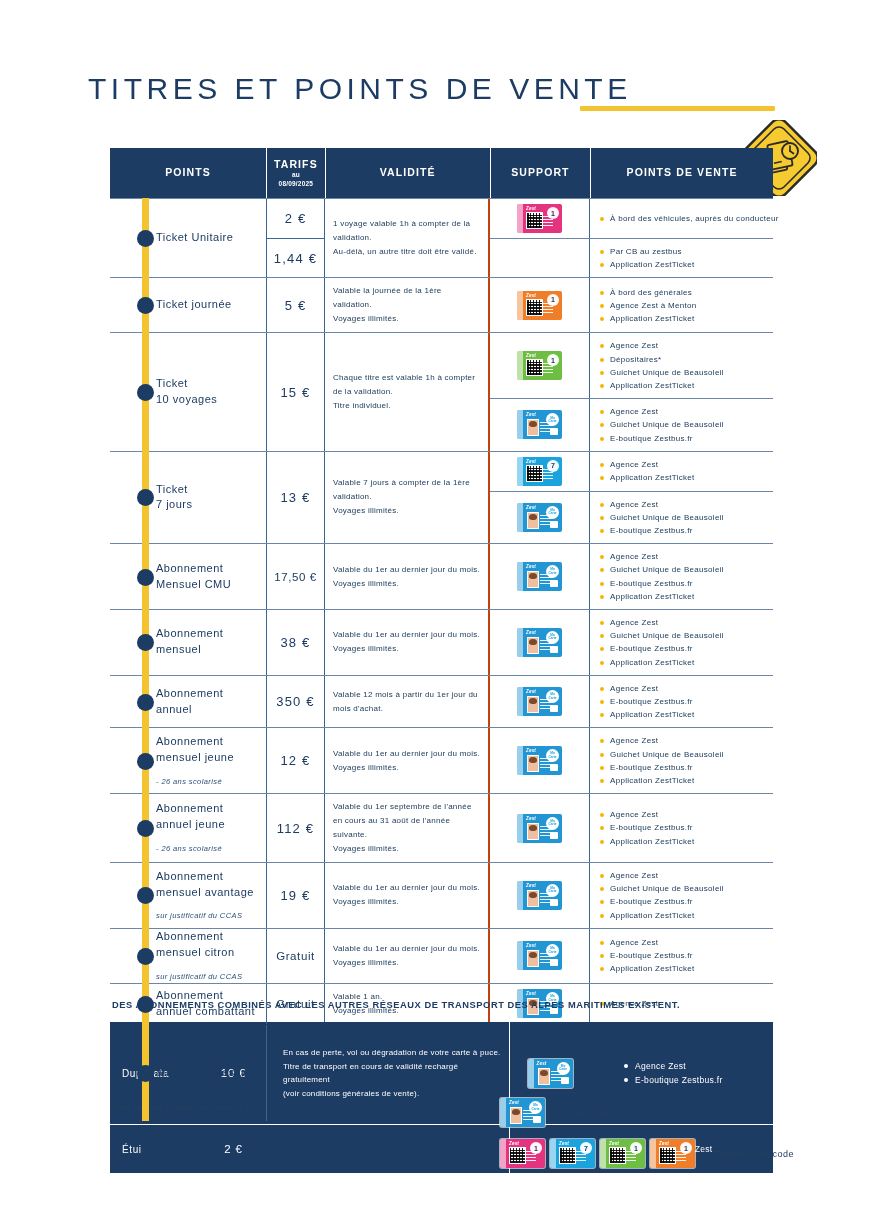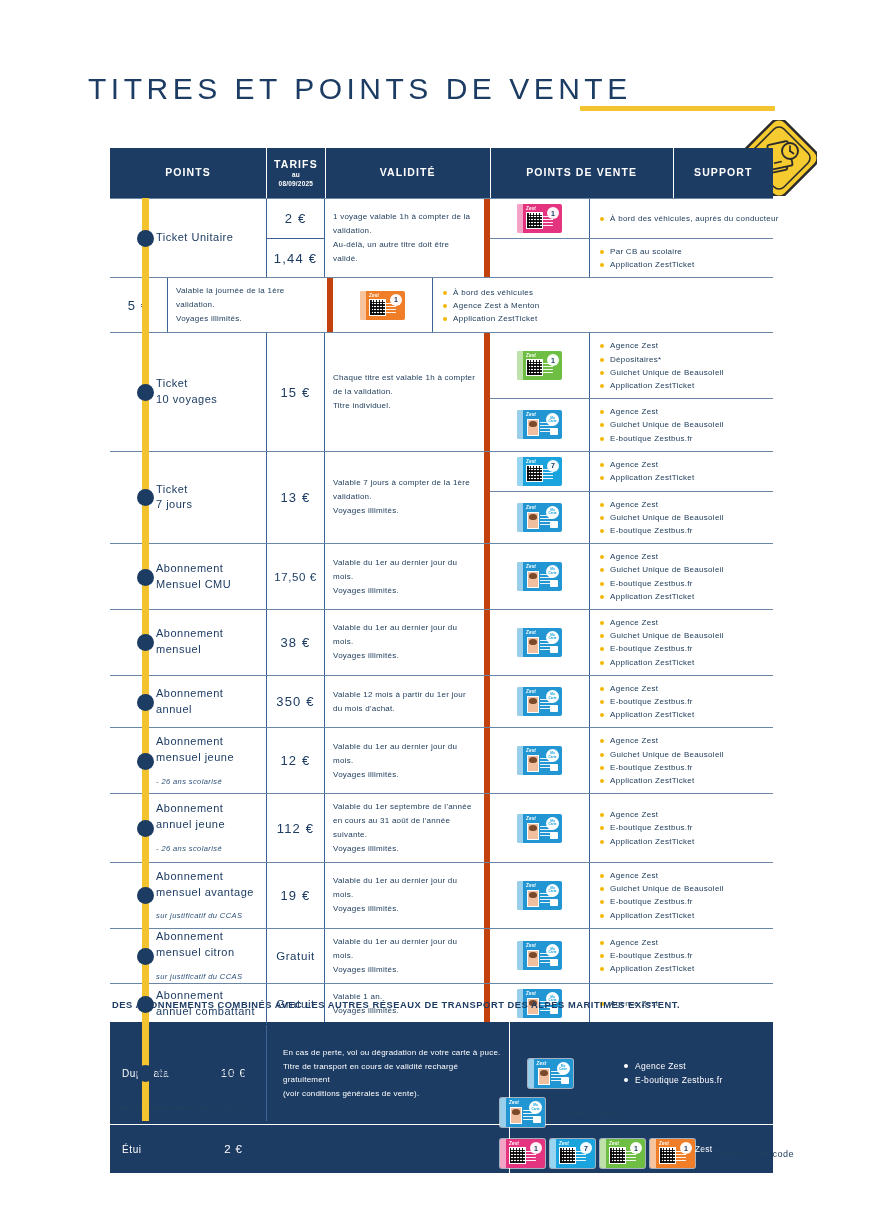--- a/index.html
+++ b/index.html
@@ -89,21 +89,21 @@
     display:flex;flex-direction:column;box-sizing:border-box;
   }
   .tarif-split > div{
     flex:1;display:flex;align-items:center;justify-content:center;
     font-size:13px;letter-spacing:1.2px;
   }
   .tarif-split > div + div{border-top:1px solid #3c6394;}
 
   .c-valid{
     width:165px;flex:0 0 165px;display:flex;align-items:center;
-    border-right:6px solid #c2410c;padding:6px 8px;
+    border-right:2px solid #c2410c;padding:6px 8px;
     box-sizing:border-box;font-size:8px;line-height:1.75;
     letter-spacing:.25px;color:#23405f;
   }
   .c-right{
     width:283px;flex:0 0 283px;display:flex;flex-direction:column;
     box-sizing:border-box;
   }
   .subrow{display:flex;flex:1;}
   .subrow + .subrow{border-top:1.5px solid #6b87a8;}
   .c-support{
@@ -216,22 +216,22 @@
     <div class="thead">
       <div class="th th-titres">POINTS</div>
       <div class="th th-tarifs">
         <div>
           <span>TARIFS</span>
           <span class="sub">au</span>
           <span class="sub">08/09/2025</span>
         </div>
       </div>
       <div class="th th-validite">VALIDITÉ</div>
+      <div class="th th-support">SUPPORT</div>
       <div class="th th-pdv">POINTS DE VENTE</div>
-      <div class="th th-support">SUPPORT</div>
     </div>
     <div class="tbody" id="tbody">
       <div class="timeline"></div>
     <div class="row">
           <div class="c-titre">
             <span class="dot"></span>
             <span class="titre-txt">Ticket Unitaire</span>
           </div>
           <div class="tarif-split">
             <div>2 €</div>
@@ -251,46 +251,50 @@
                   <span class="chiplines"></span>
                 </span>
               </div>
               <div class="c-pdv">
                 <div class="pdv-item">À bord des véhicules, auprès du conducteur</div>
               </div>
             </div>
             <div class="subrow">
               <div class="c-support"></div>
               <div class="c-pdv">
-                <div class="pdv-item">Par CB au scolaire</div>
-                <div class="pdv-item">Application ZestTicket</div>
-              </div>
-            </div>
-          </div>
-        </div>
-        <div class="row">
+                <div class="pdv-item">Par CB au zestbus</div>
+                <div class="pdv-item">Application ZestTicket</div>
+              </div>
+            </div>
+          </div>
+        </div>
+        <div class="row">
+          <div class="c-titre">
+            <span class="dot"></span>
+            <span class="titre-txt">Ticket journée</span>
+          </div>
           <div class="c-tarif">
             <span>5 €</span>
           </div>
           <div class="c-valid">
             <span>Valable la journée de la 1ère   validation.<br>Voyages illimités.</span>
           </div>
           <div class="c-right">
             <div class="subrow">
               <div class="c-support">
                 <span class="card card-orange">
                   <span class="spine"></span>
                   <span class="zest">Zest</span>
                   <span class="qr"></span>
                   <span class="circle">1</span>
                   <span class="chiplines"></span>
                 </span>
               </div>
               <div class="c-pdv">
-                <div class="pdv-item">À bord des véhicules</div>
+                <div class="pdv-item">À bord des générales</div>
                 <div class="pdv-item">Agence Zest à Menton</div>
                 <div class="pdv-item">Application ZestTicket</div>
               </div>
             </div>
           </div>
         </div>
         <div class="row">
           <div class="c-titre">
             <span class="dot"></span>
             <span class="titre-txt">Ticket<br>10 voyages</span>

